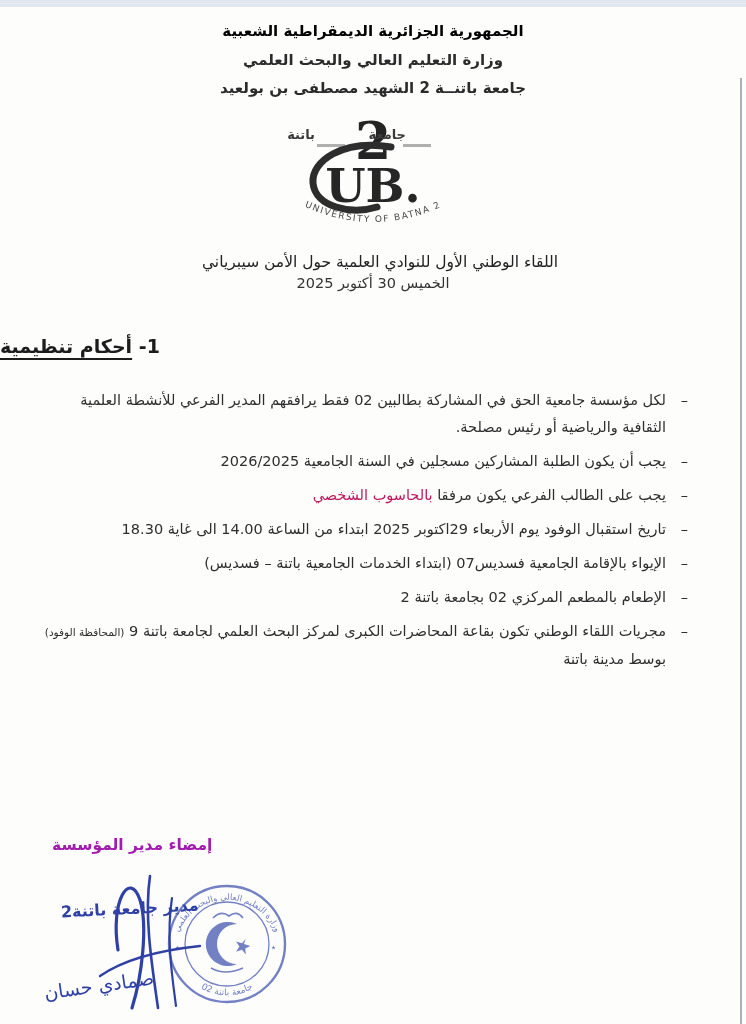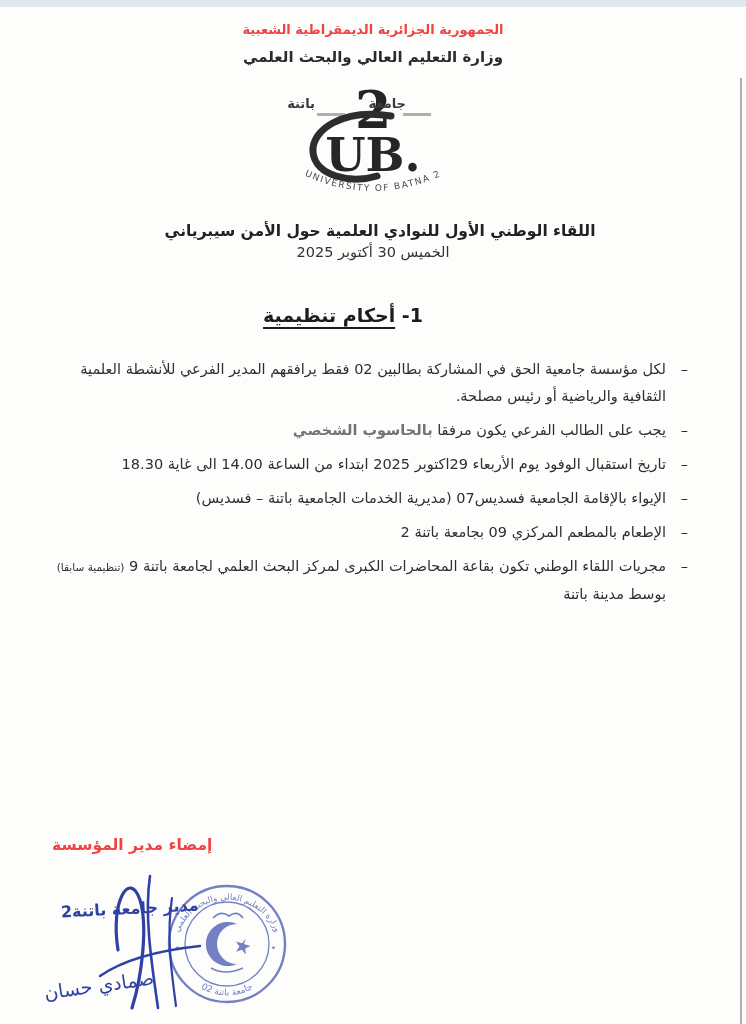--- a/index.html
+++ b/index.html
@@ -9,34 +9,34 @@
     margin:0 auto;
     background:#fdfdfc;
     overflow:hidden;
     font-family:"DejaVu Sans",sans-serif;
     color:#2b2b2b;
   }
   .scan-top-tint{position:absolute;top:0;left:0;width:100%;height:7px;background:#d9e2ec;opacity:.8;}
   .scan-right-line{position:absolute;top:78px;right:4px;width:2px;height:946px;background:#9aa2ad;opacity:.85;}
 
   .header{ text-align:center; padding-top:22px; direction:rtl;}
-  .header .h1{font-size:13px;font-weight:bold;color:#ef4444;letter-spacing:.2px;}
+  .header .h1{font-size:15px;font-weight:bold;color:#000000;letter-spacing:.2px;}
   .header .h2{font-size:15px;font-weight:bold;margin-top:11px;}
   .header .h3{font-size:15px;font-weight:bold;margin-top:10px;}
 
   .logo-wrap{width:200px;margin:12px auto 0;text-align:center;}
 
   .event{text-align:center;direction:rtl;}
-  .event .title{font-size:15.5px;font-weight:bold;margin-top:14px;color:#222;padding-left:14px;}
+  .event .title{font-size:15.5px;font-weight:normal;margin-top:14px;color:#222;padding-left:14px;}
   .event .date{font-size:14.5px;margin-top:4px;color:#333;}
 
   .section-heading{
-    direction:rtl;text-align:center;
+    direction:rtl;text-align:left;
     padding-right:84px;margin-top:44px;
-    font-size:19px;font-weight:bold;color:#1c1c1c;margin-left:24px;
+    font-size:19px;font-weight:bold;color:#1c1c1c;
   }
   .section-heading .sec-title{
     text-decoration:underline;
     text-underline-offset:5px;
     text-decoration-thickness:2px;
   }
 
   .bullets{
     direction:rtl;
     list-style:none;
@@ -49,41 +49,42 @@
     line-height:27px;
     margin-bottom:7px;
     color:#2e2e2e;
   }
   .bullets li::before{
     content:"–";
     position:absolute;
     right:-22px;top:0;
     color:#2e2e2e;
   }
-  .bullets .b-bold{font-weight:bold;color:#737373;}
+  .bullets .b-bold{font-weight:normal;color:#be185d;}
   .bullets .b-small{font-size:10.5px;}
 
   .sig-label{
     direction:rtl;
     position:absolute;
     left:52px;top:836px;
-    font-size:15.5px;font-weight:bold;color:#ef4444;
+    font-size:15.5px;font-weight:bold;color:#a21caf;
   }
   .sig-art{position:absolute;left:22px;top:858px;}
 </style>
 </head>
 <body>
 
 <div class="page">
   <div class="scan-top-tint"></div>
   <div class="scan-right-line"></div>
 
   <div class="header">
     <div class="h1">الجمهورية الجزائرية الديمقراطية الشعبية</div>
     <div class="h2">وزارة التعليم العالي والبحث العلمي</div>
+    <div class="h3">جامعة باتنــة 2 الشهيد مصطفى بن بولعيد</div>
   </div>
 
   <div class="logo-wrap">
     <svg width="200" height="126" viewBox="0 0 200 126">
 
       <text x="100" y="50" text-anchor="middle" font-family="DejaVu Serif, serif" font-weight="bold" font-size="52" fill="#242424">2</text>
 
       <text x="133" y="30" font-size="13" font-weight="bold" fill="#3a3a3a" direction="rtl">جامعة</text>
       <text x="42" y="30" font-size="13" font-weight="bold" fill="#3a3a3a" direction="rtl">باتنة</text>
 
@@ -107,25 +108,26 @@
     <div class="title">اللقاء الوطني الأول للنوادي العلمية حول الأمن سيبرياني</div>
     <div class="date">الخميس 30 أكتوبر 2025</div>
   </div>
 
   <div class="section-heading">
     <span class="sec-num">1- </span><span class="sec-title">أحكام تنظيمية</span>
   </div>
 
   <ul class="bullets">
     <li><span>لكل مؤسسة جامعية الحق في المشاركة بطالبين 02 فقط يرافقهم المدير الفرعي للأنشطة العلمية الثقافية والرياضية أو رئيس مصلحة.</span></li>
+    <li><span>يجب أن يكون الطلبة المشاركين مسجلين في السنة الجامعية 2026/2025</span></li>
     <li><span>يجب على الطالب الفرعي يكون مرفقا </span><span class="b-bold">بالحاسوب الشخصي</span></li>
     <li><span>تاريخ استقبال الوفود يوم الأربعاء 29اكتوبر 2025 ابتداء من الساعة 14.00 الى غاية 18.30</span></li>
-    <li><span>الإيواء بالإقامة الجامعية فسديس07 (مديرية الخدمات الجامعية باتنة – فسديس)</span></li>
-    <li><span>الإطعام بالمطعم المركزي 09 بجامعة باتنة 2</span></li>
-    <li><span>مجريات اللقاء الوطني تكون بقاعة المحاضرات الكبرى لمركز البحث العلمي لجامعة باتنة 9 </span><span class="b-small">(تنظيمية سابقا)</span><span> بوسط مدينة باتنة</span></li>
+    <li><span>الإيواء بالإقامة الجامعية فسديس07 (ابتداء الخدمات الجامعية باتنة – فسديس)</span></li>
+    <li><span>الإطعام بالمطعم المركزي 02 بجامعة باتنة 2</span></li>
+    <li><span>مجريات اللقاء الوطني تكون بقاعة المحاضرات الكبرى لمركز البحث العلمي لجامعة باتنة 9 </span><span class="b-small">(المحافظة الوفود)</span><span> بوسط مدينة باتنة</span></li>
   </ul>
 
   <div class="sig-label">إمضاء مدير المؤسسة</div>
 
   <div class="sig-art">
     <svg width="330" height="162" viewBox="0 0 330 162">
 
       <g transform="translate(205,86)" opacity="0.85">
         <circle r="58" fill="none" stroke="#5b6cbb" stroke-width="2.4"></circle>
         <circle r="42" fill="none" stroke="#5b6cbb" stroke-width="1.3"></circle>

